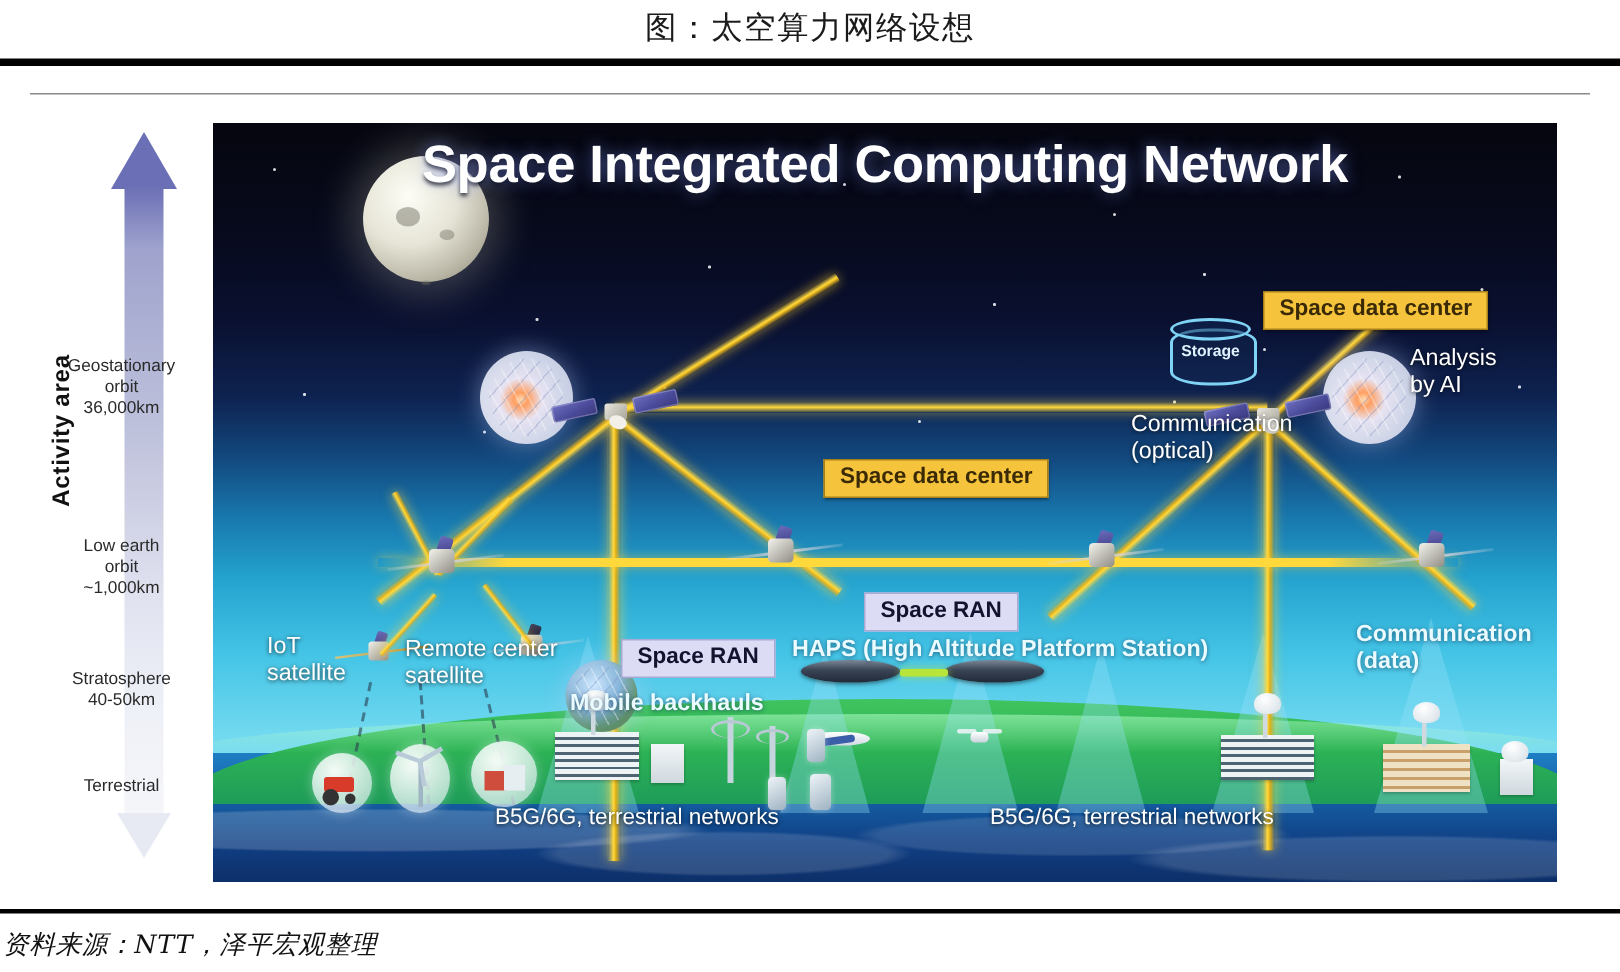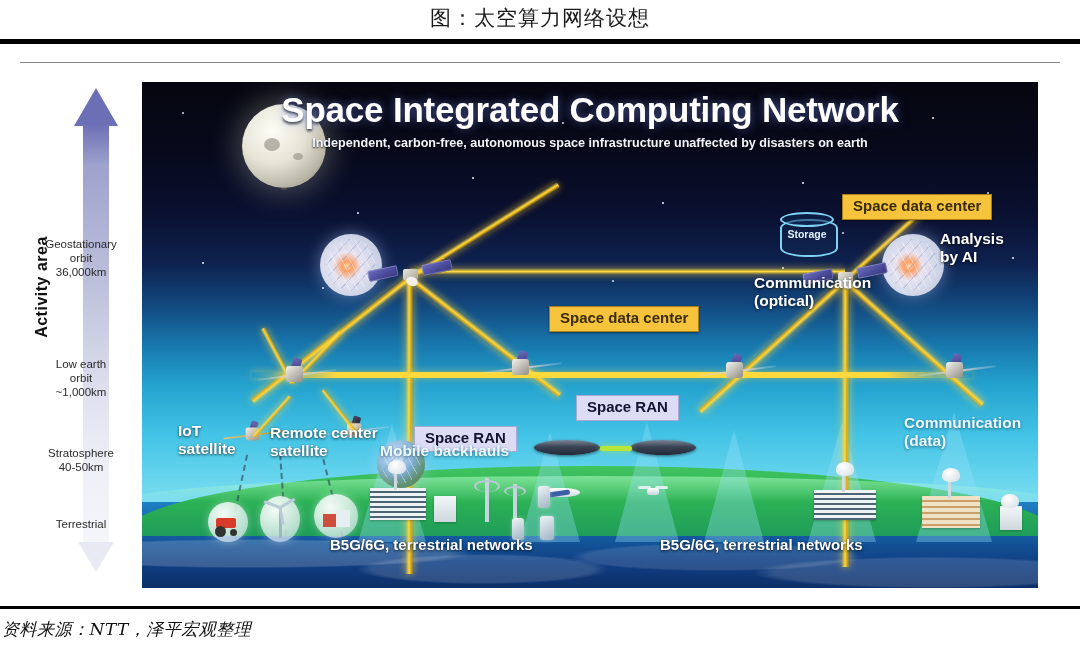--- a/index.html
+++ b/index.html
@@ -180,21 +180,21 @@
   }
   .badge{
     position:absolute;padding:3px 10px 4px;font-weight:bold;font-size:15px;
     white-space:nowrap;line-height:1.1;
   }
   .badge-yellow{background:#f6c43c;color:#3a2a05;border:1px solid #a8801a;
     box-shadow:0 1px 2px rgba(0,0,0,.45);}
   .badge-lav{background:#dcdcf5;color:#131330;border:1px solid #a9a9d4;}
   .badge-green{background:#c3dd3e;color:#17200a;border:1px solid #8fa623;}
   .wlabel{
-    position:absolute;font-weight:bold;font-size:15.5px;color:#fff;line-height:1.14;
+    position:absolute;font-weight:normal;font-size:15.5px;color:#fff;line-height:1.14;
     text-shadow:0 1px 3px rgba(0,0,0,.75);white-space:nowrap;
   }
   .clabel{
     position:absolute;font-weight:bold;font-size:15.5px;color:#eafbff;line-height:1.14;
     text-shadow:0 1px 3px rgba(20,60,90,.7);white-space:nowrap;
   }
 
   
   .bldg{position:absolute;background:linear-gradient(to bottom,#f2f6f8,#cfd8de);
     box-shadow:0 1px 2px rgba(0,0,0,.25);}
@@ -437,21 +437,20 @@
     <div class="dome" style="left:694px;top:380px"></div>
 
     <div class="bldg brick" style="left:780px;top:414px;width:58px;height:32px"></div>
     <div class="mast" style="left:806px;top:396px;height:20px"></div>
     <div class="dome" style="left:800px;top:386px"></div>
 
     <div class="bldg" style="left:858px;top:424px;width:22px;height:24px"></div>
     <div class="dome" style="left:859px;top:412px"></div>
 
     <div class="htitle">Space Integrated Computing Network</div>
-    <div class="hsub" style="top:54px">Independent, carbon-free, autonomous space infrastructure unaffected by disasters on earth</div>
 
     <div class="badge badge-yellow" style="left:700px;top:112px">Space data center</div>
     <div class="badge badge-yellow" style="left:407px;top:224px">Space data center</div>
 
     <div class="wlabel" style="left:798px;top:148px">
       <div>Analysis</div>
       <div>by AI</div>
     </div>
 
     <div class="wlabel" style="left:612px;top:192px">
@@ -470,21 +469,22 @@
     </div>
 
     <div class="wlabel" style="left:128px;top:342px">
       <div>Remote center</div>
       <div>satellite</div>
     </div>
 
     <div class="badge badge-lav" style="left:272px;top:344px">Space RAN</div>
     <div class="badge badge-lav" style="left:434px;top:313px">Space RAN</div>
 
-    <div class="clabel" style="left:238px;top:360px">Mobile backhauls</div>
+    <div class="clabel" style="left:238px;top:378px">Mobile backhauls</div>
+    <div class="clabel" style="left:386px;top:342px">HAPS (High Altitude Platform Station)</div>
 
     <div class="wlabel" style="left:188px;top:454px;font-size:15px">B5G/6G, terrestrial networks</div>
     <div class="wlabel" style="left:518px;top:454px;font-size:15px">B5G/6G, terrestrial networks</div>
   </div>
 
   <div class="rule-bottom"></div>
   <div class="source">资料来源：NTT，泽平宏观整理</div>
 </div>
 
 </body></html>

